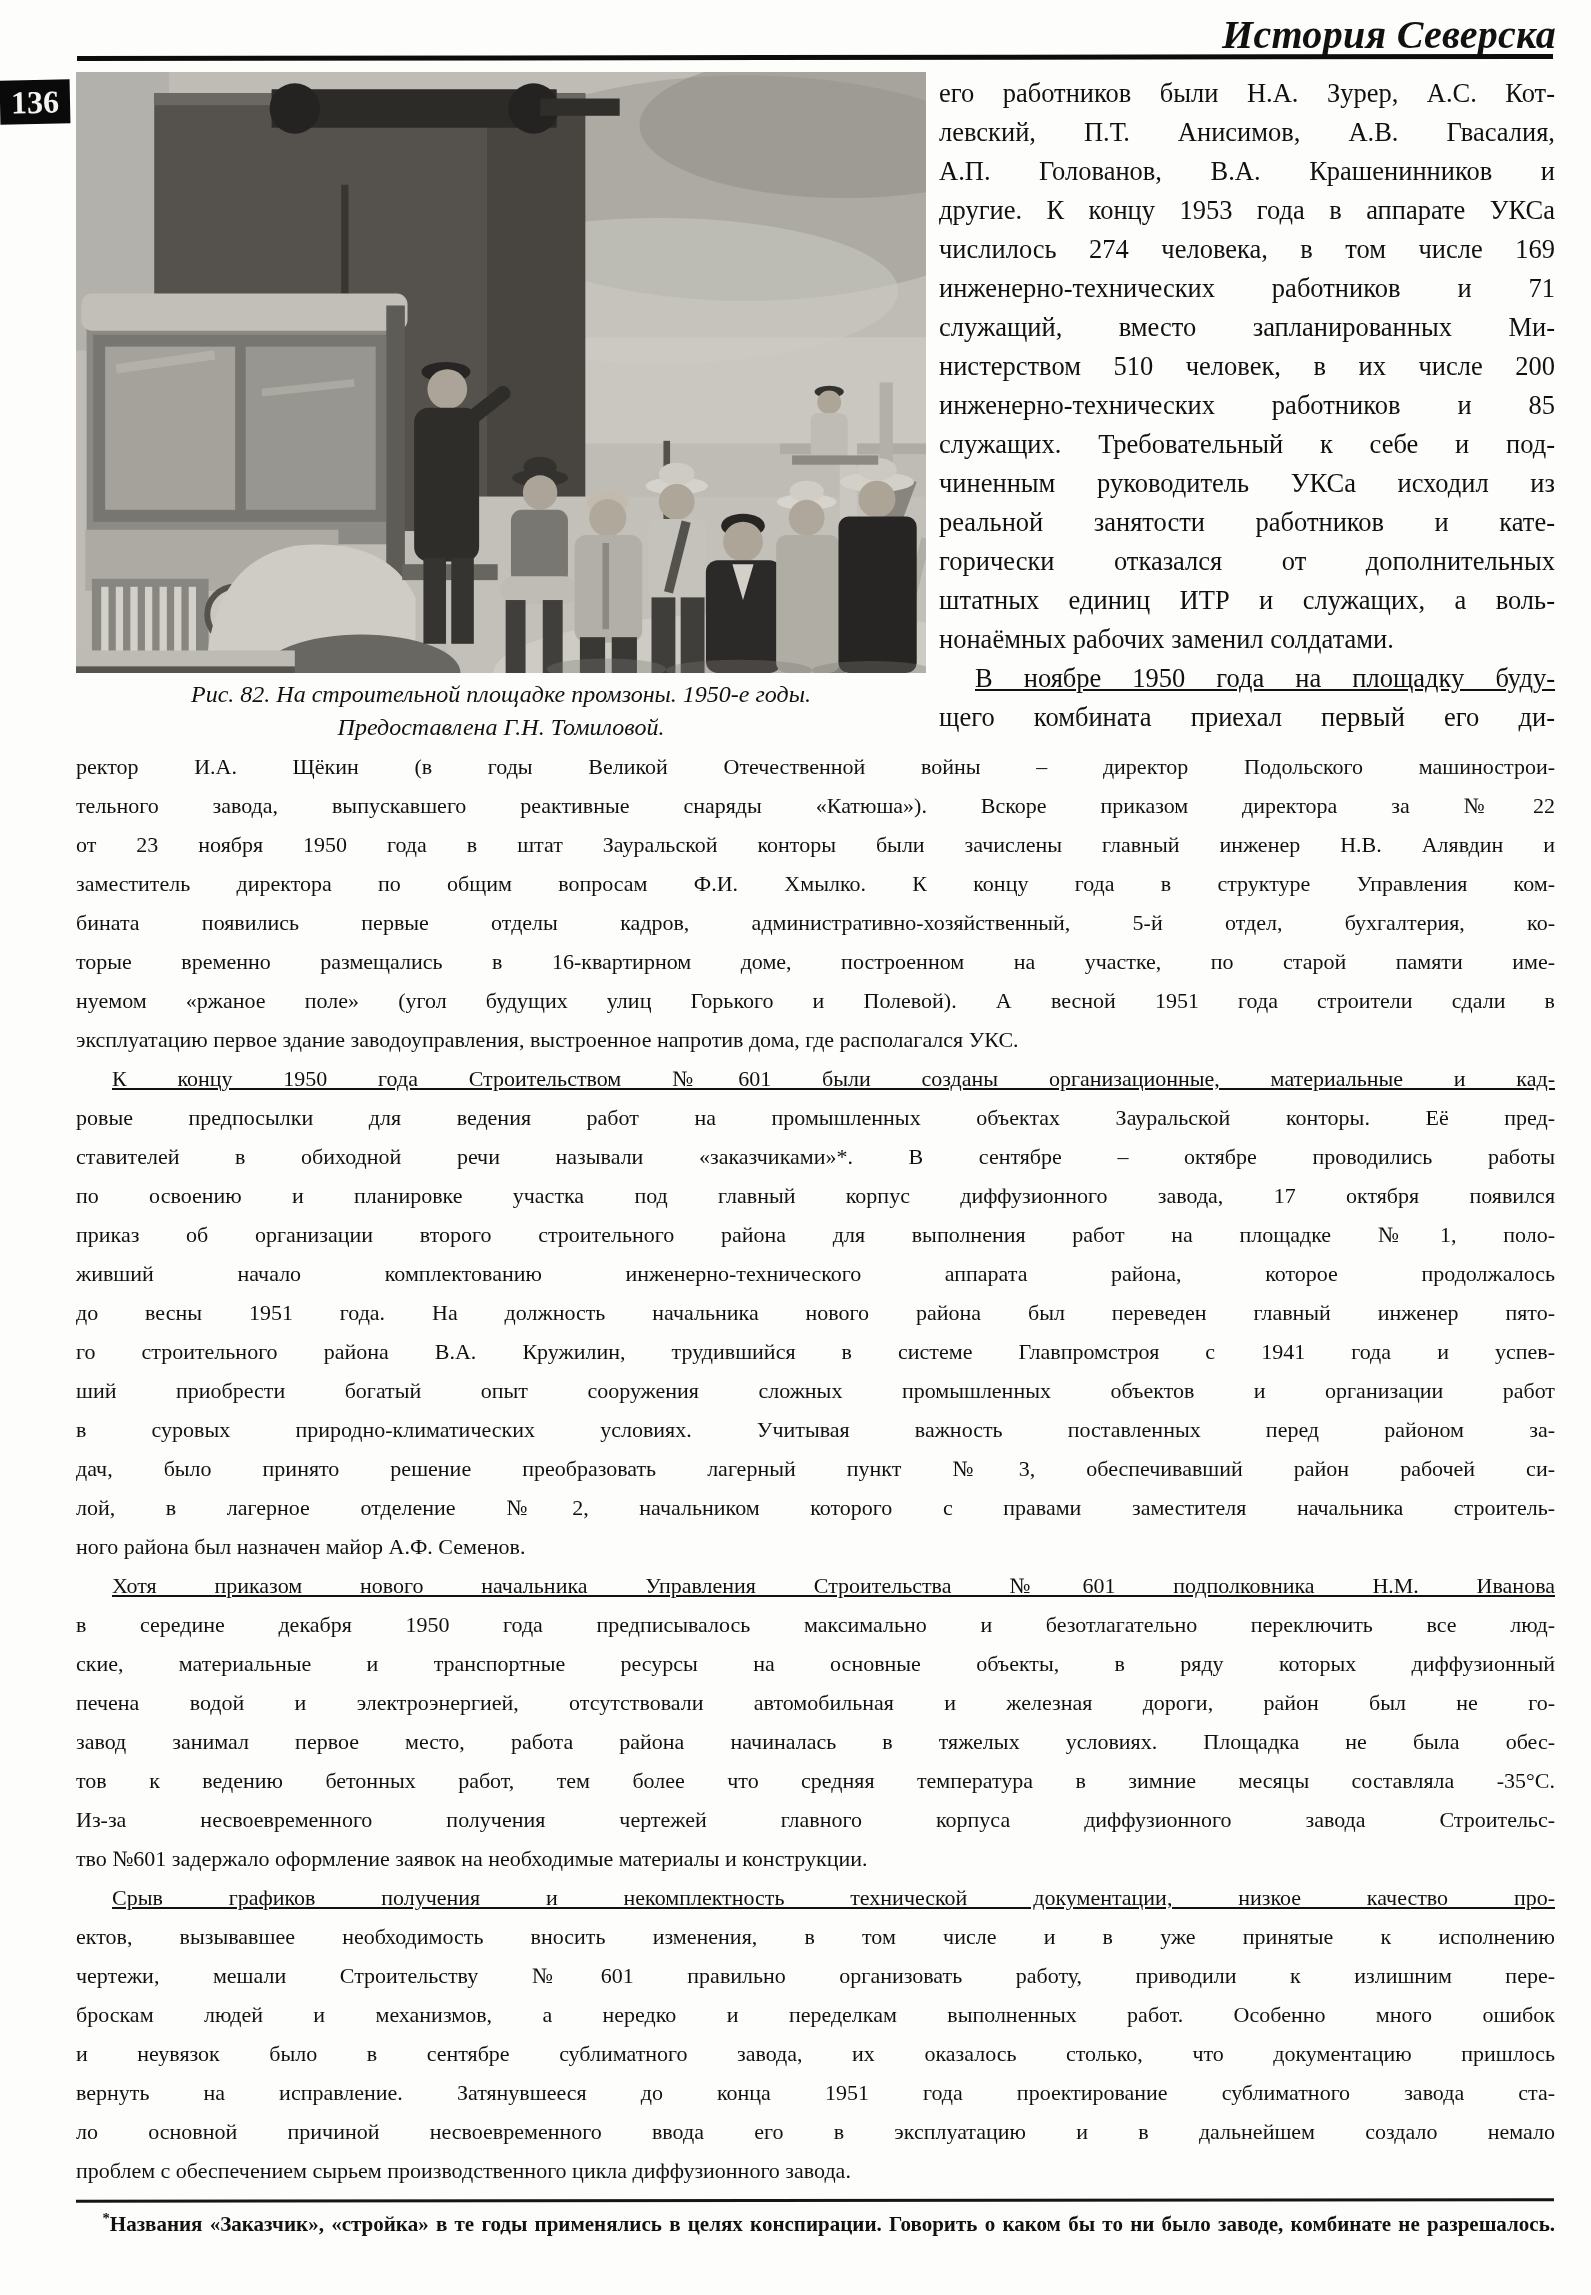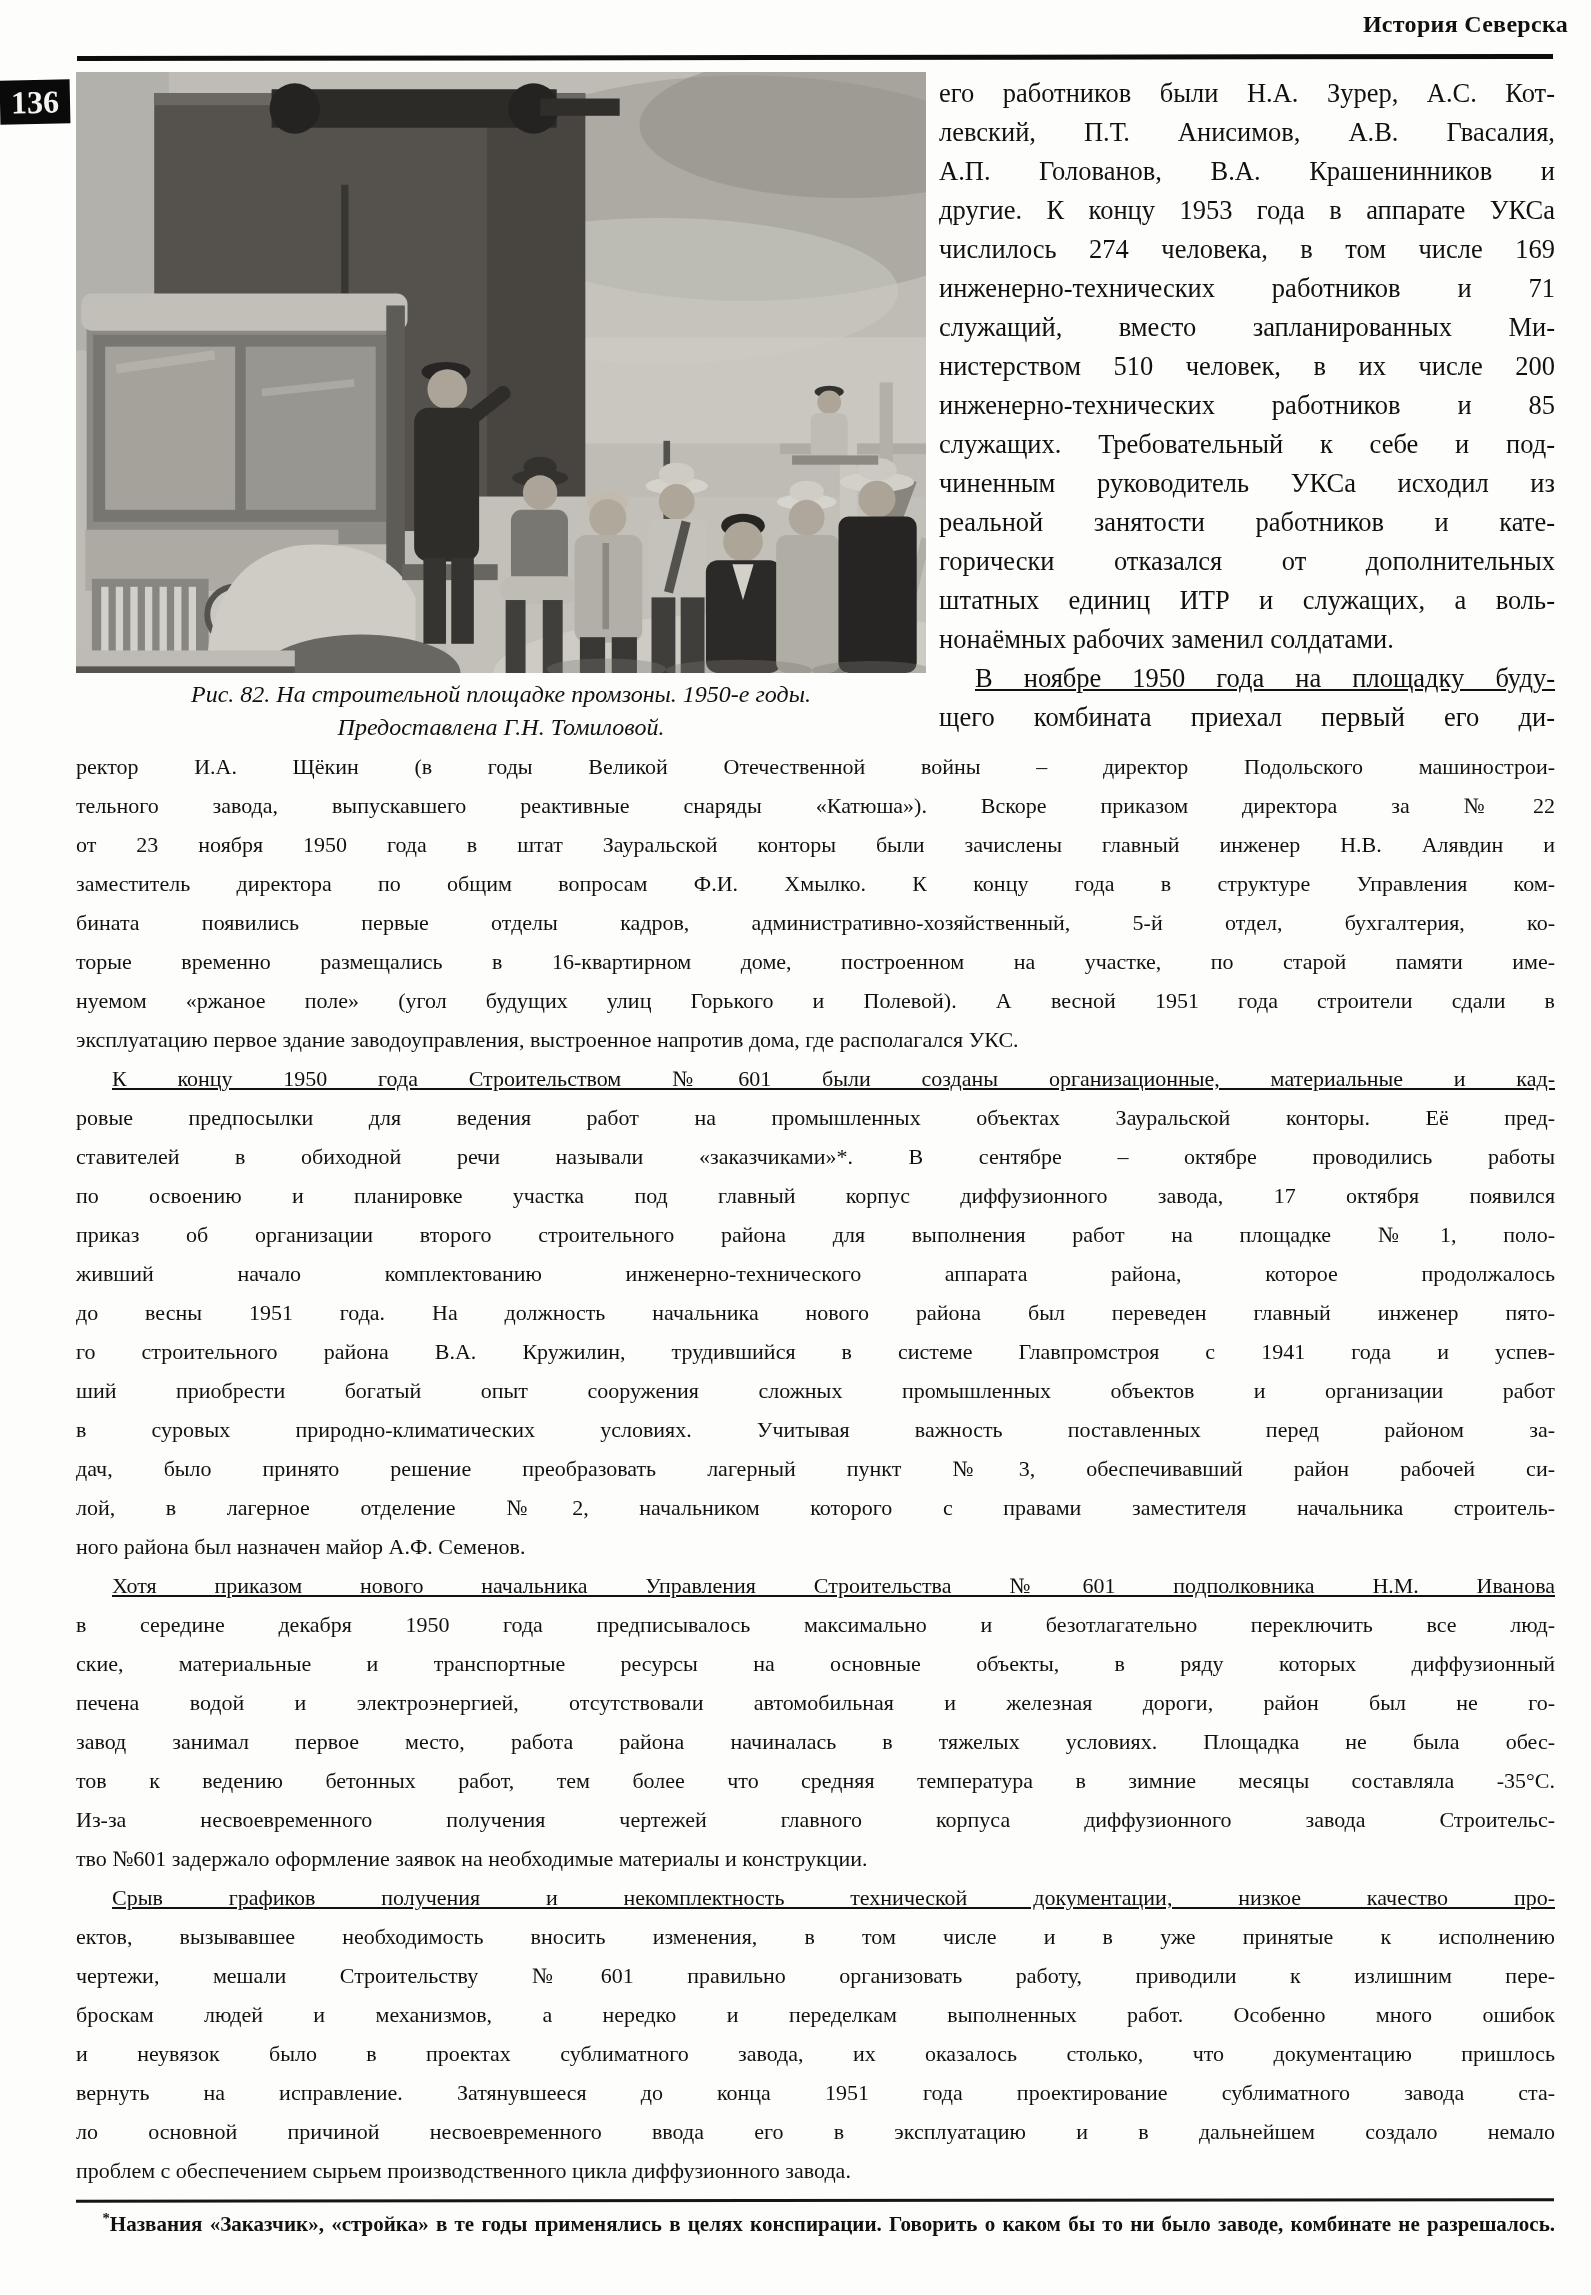--- a/index.html
+++ b/index.html
@@ -9,25 +9,26 @@
     height: 2295px;
     background: #fdfdfb;
     color: #111;
     font-family: "Liberation Serif", "DejaVu Serif", serif;
     overflow: hidden;
   }
 
   .header-title {
     position: absolute;
     top: 10.6px;
-    right: 24px;
-    font-size: 24px;
+    right: 36px;
+    font-size: 40px;
     font-weight: bold;
     letter-spacing: 0.3px;
     white-space: nowrap;
+    font-style: italic;
   }
   .header-rule {
     position: absolute;
     left: 77px;
     top: 55px;
     width: 1476px;
     height: 5.3px;
     background: #0d0d0d;
     transform: rotate(-0.08deg);
   }
@@ -290,21 +291,21 @@
       <div class="tline">ские, материальные и транспортные ресурсы на основные объекты, в ряду которых диффузионный</div>
       <div class="tline">печена водой и электроэнергией, отсутствовали автомобильная и железная дороги, район был не го-</div>
       <div class="tline">завод занимал первое место, работа района начиналась в тяжелых условиях. Площадка не была обес-</div>
       <div class="tline">тов к ведению бетонных работ, тем более что средняя температура в зимние месяцы составляла -35°С.</div>
       <div class="tline">Из-за несвоевременного получения чертежей главного корпуса диффузионного завода Строительс-</div>
       <div class="tline end">тво №601 задержало оформление заявок на необходимые материалы и конструкции.</div>
       <div class="tline indent">Срыв графиков получения и некомплектность технической документации, низкое качество про-</div>
       <div class="tline">ектов, вызывавшее необходимость вносить изменения, в том числе и в уже принятые к исполнению</div>
       <div class="tline">чертежи, мешали Строительству №601 правильно организовать работу, приводили к излишним пере-</div>
       <div class="tline">броскам людей и механизмов, а нередко и переделкам выполненных работ. Особенно много ошибок</div>
-      <div class="tline">и неувязок было в проектах сублиматного завода, их оказалось столько, что документацию пришлось</div>
+      <div class="tline">и неувязок было в сентябре сублиматного завода, их оказалось столько, что документацию пришлось</div>
       <div class="tline">вернуть на исправление. Затянувшееся до конца 1951 года проектирование сублиматного завода ста-</div>
       <div class="tline">ло основной причиной несвоевременного ввода его в эксплуатацию и в дальнейшем создало немало</div>
       <div class="tline end">проблем с обеспечением сырьем производственного цикла диффузионного завода.</div>
     </div>
 
   <div class="footnote-rule"></div>
   <div class="footnote"><sup>*</sup><span>Названия «Заказчик», «стройка» в те годы применялись в целях конспирации. Говорить о каком бы то ни было заводе, комбинате не разрешалось.</span></div>
 
 </div>
 

